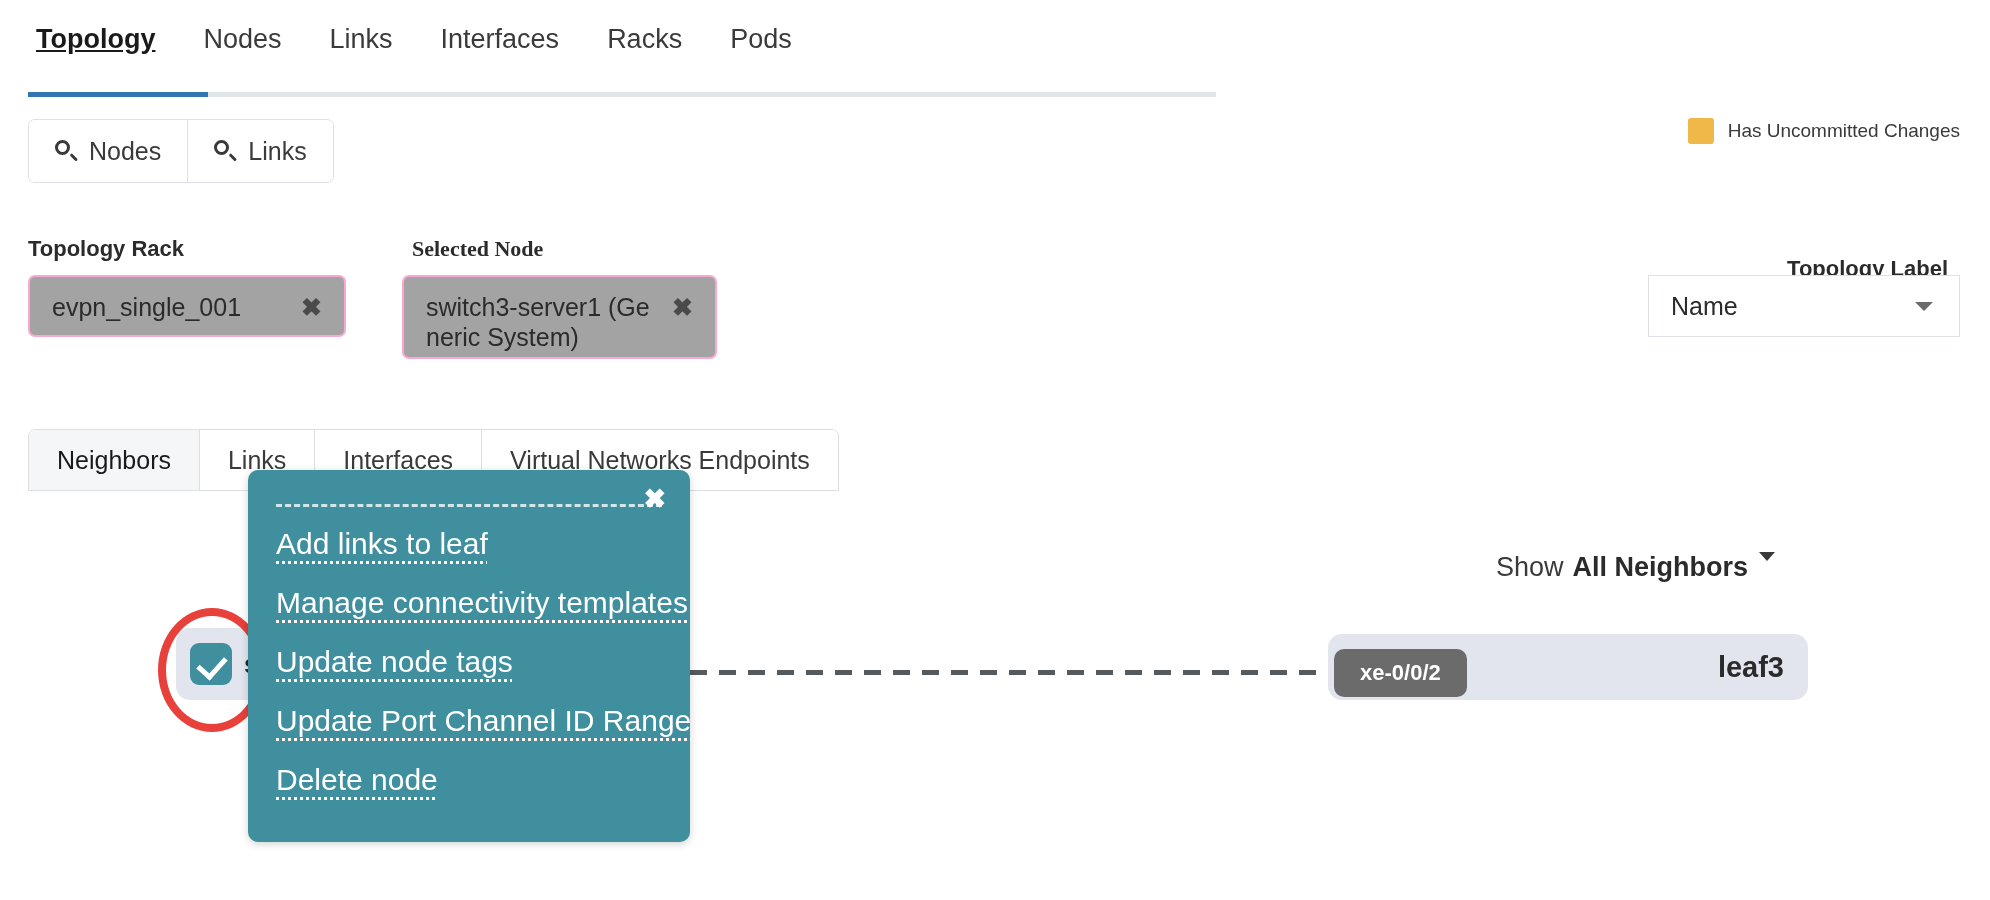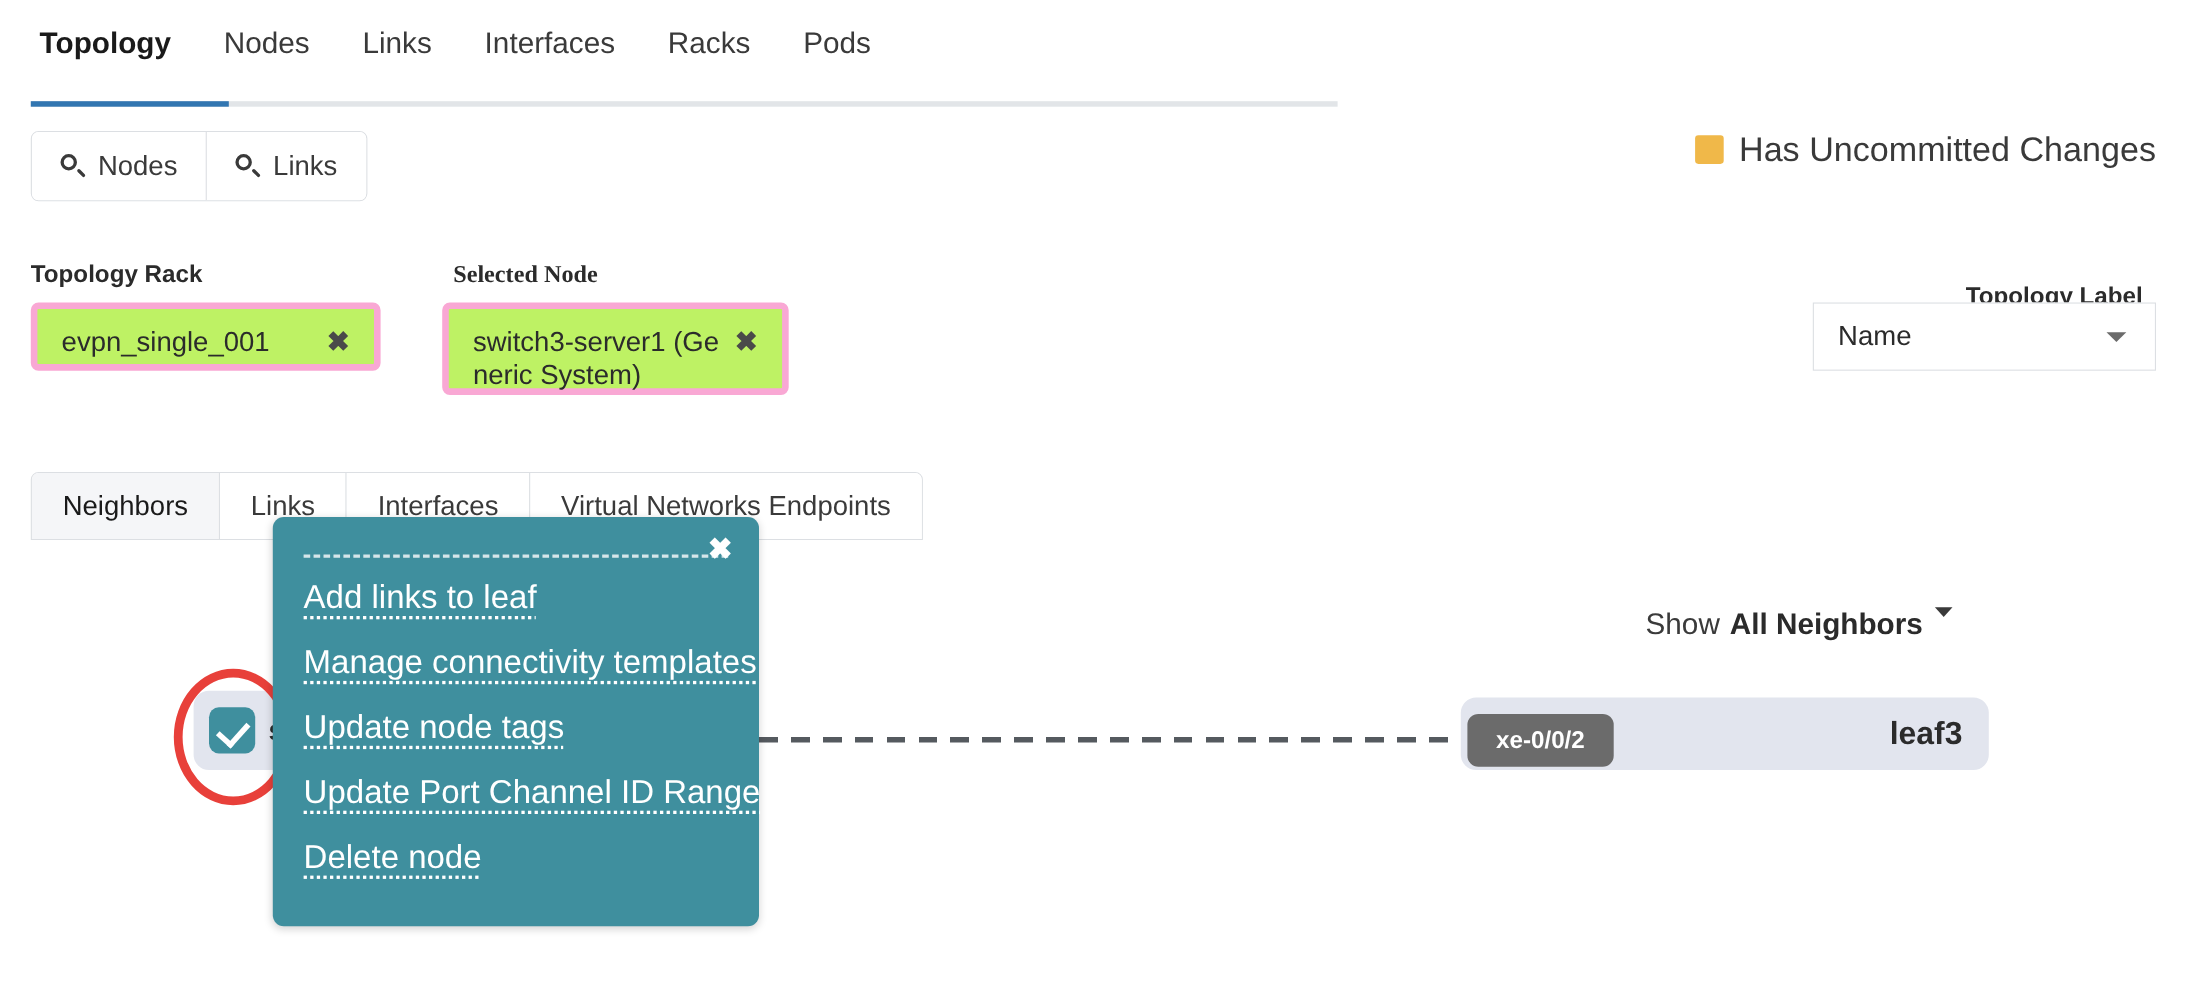--- a/index.html
+++ b/index.html
@@ -14,21 +14,21 @@
 
   
   .toptabs {
     position: absolute; left: 28px; top: 24px;
     display: flex; align-items: flex-end; gap: 0;
   }
   .toptab {
     font-size: 27px; color: #3a3a3a; padding: 0 24px 14px 24px;
     white-space: nowrap; cursor: pointer;
   }
-  .toptab:first-child { padding-left: 8px; }
+  .toptab:first-child { padding-left: 8px; text-decoration: underline; }
   .toptab.active { font-weight: bold; color: #1a1a1a; }
   .toptabs-rule {
     position: absolute; left: 28px; top: 92px;
     width: 1188px; height: 5px; background: #e2e5e8;
   }
   .toptabs-rule-active {
     position: absolute; left: 28px; top: 92px;
     width: 180px; height: 5px; background: #3276b1;
   }
 
@@ -55,27 +55,27 @@
     background: #3a3a3a; transform: rotate(45deg); transform-origin: right center;
     border-radius: 2px;
   }
 
   
   .legend {
     position: absolute; right: 30px; top: 118px;
     display: flex; align-items: center; gap: 14px;
   }
   .legend-swatch { width: 26px; height: 26px; border-radius: 3px; background: #f0b849; flex: none; }
-  .legend-text { font-size: 31px; color: #3a3a3a; white-space: nowrap; }
+  .legend-text { font-size: 19px; color: #3a3a3a; white-space: nowrap; }
 
   
   .field-label { position: absolute; font-size: 22px; font-weight: bold; color: #2b2b2b; }
   .sel-box {
-    position: absolute; border: 6px solid #f9a8d4; border-radius: 7px;
-    background: #bef264; display: flex; align-items: flex-start;
+    position: absolute; border: 2px solid #f9a8d4; border-radius: 7px;
+    background: #a3a3a3; display: flex; align-items: flex-start;
   }
   .sel-val {
     flex: 1; font-size: 25px; color: #2b2b2b; line-height: 1.18;
     padding: 16px 6px 16px 22px; word-break: break-all;
   }
   .sel-x {
     font-size: 25px; color: #4a4a4a; padding: 16px 22px 16px 8px;
     cursor: pointer; font-weight: bold; line-height: 1.18; flex: none;
   }
   .dd-box {

